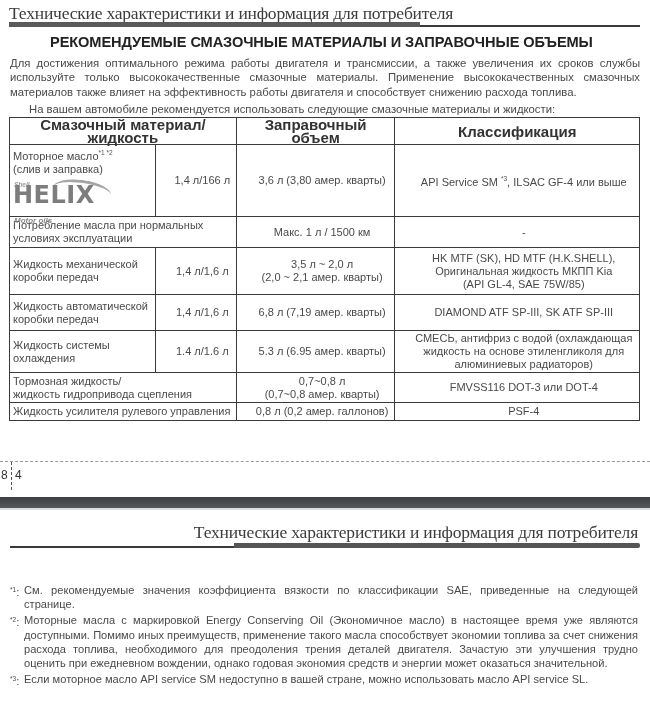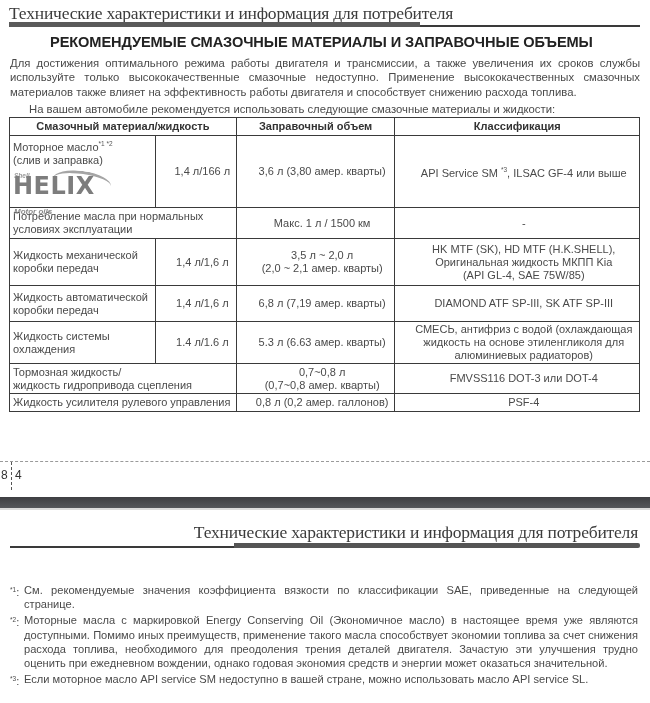--- a/index.html
+++ b/index.html
@@ -12,21 +12,21 @@
   .page-header .bar-thin { position: absolute; left: 411px; top: 23px; width: 220px; height: 2px; background: #3a3a3a; }
 
   .section-title { position: absolute; left: 10px; top: 34px; font-size: 14.6px; font-weight: bold; color: #222; letter-spacing: -0.1px; white-space: nowrap; margin-left: 40px; }
 
   .intro { position: absolute; left: 10px; top: 56px; width: 630px; font-size: 11.3px; line-height: 14.3px; color: #4a4a4a; text-align: justify; }
 
   .lead { position: absolute; left: 10px; top: 103px; font-size: 11.3px; color: #4a4a4a; white-space: nowrap; margin-left: 19px; }
 
   table.spec { position: absolute; left: 9px; top: 117px; width: 631px; border-collapse: collapse; font-size: 11px; color: #4a4a4a; }
   table.spec td, table.spec th { border: 1px solid #3a3a3a; padding: 0 3px; vertical-align: middle; line-height: 13px; }
-  table.spec th { font-weight: bold; color: #333; height: 18px; font-size: 11px; text-align: center; }
+  table.spec th { font-weight: bold; color: #333; height: 18px; font-size: 15px; text-align: center; }
   table.spec td.c { text-align: center; padding-left: 16px; }
   table.spec td.l { text-align: left; }
   sup.fn { font-size: 6.5px; vertical-align: 5px; color: #555; }
 
   .helix { position: relative; height: 38px; width: 110px; margin-top: 2px; }
   .helix .shell { position: absolute; left: 1px; top: 0; font-size: 6.5px; font-weight: bold; color: #9a9a9a; font-style: italic; }
   .helix .word { position: absolute; left: 0; top: 5px; font-size: 24px; font-weight: bold; color: #7d7d7d; letter-spacing: 0.5px; font-family: "DejaVu Sans", sans-serif; line-height: 24px; }
   .helix .swoosh { position: absolute; left: 40px; top: 2px; width: 58px; height: 22px; border-top: 3px solid #a5a5a5; border-radius: 50% 50% 0 0; transform: rotate(8deg); }
   .helix .sub { position: absolute; left: 1px; top: 36px; font-size: 8px; font-weight: bold; font-style: italic; color: #8a8a8a; }
 
@@ -51,21 +51,21 @@
 </head>
 <body>
 
 <div class="page-header">
   <div class="title">Технические характеристики и информация для потребителя</div>
   <div class="bar-thick"></div>
   <div class="bar-thin"></div>
 </div>
 
 <div class="section-title">РЕКОМЕНДУЕМЫЕ СМАЗОЧНЫЕ МАТЕРИАЛЫ И ЗАПРАВОЧНЫЕ ОБЪЕМЫ</div>
-<div class="intro">Для достижения оптимального режима работы двигателя и трансмиссии, а также увеличения их сроков службы используйте только высококачественные смазочные недоступно. Применение высококачественных смазочных материалов также влияет на эффективность работы двигателя и способствует снижению расхода топлива.</div>
+<div class="intro">Для достижения оптимального режима работы двигателя и трансмиссии, а также увеличения их сроков службы используйте только высококачественные смазочные материалы. Применение высококачественных смазочных материалов также влияет на эффективность работы двигателя и способствует снижению расхода топлива.</div>
 <div class="lead">На вашем автомобиле рекомендуется использовать следующие смазочные материалы и жидкости:</div>
 
 <table class="spec">
   <colgroup>
     <col style="width:146px">
       <col style="width:81px">
       <col style="width:159px">
       <col style="width:245px">
   </colgroup>
   <tbody>
@@ -117,21 +117,21 @@
   <tr style="height:36px">
     <td class="l">Жидкость автоматической коробки передач</td>
     <td class="c">1,4 л/1,6 л</td>
     <td class="c">6,8 л (7,19 амер. кварты)</td>
     <td class="c">DIAMOND ATF SP-III, SK ATF SP-III</td>
   </tr>
 
   <tr style="height:42px">
     <td class="l">Жидкость системы охлаждения</td>
     <td class="c">1.4 л/1.6 л</td>
-    <td class="c">5.3 л (6.63 амер. кварты)</td>
+    <td class="c">5.3 л (6.95 амер. кварты)</td>
     <td class="c">СМЕСЬ, антифриз с водой (охлаждающая жидкость на основе этиленгликоля для алюминиевых радиаторов)</td>
   </tr>
 
   <tr style="height:30px">
     <td class="l" colspan="2">
       <span>Тормозная жидкость/</span><br>
       <span>жидкость гидропривода сцепления</span>
     </td>
     <td class="c">
       <span>0,7~0,8 л</span><br>

